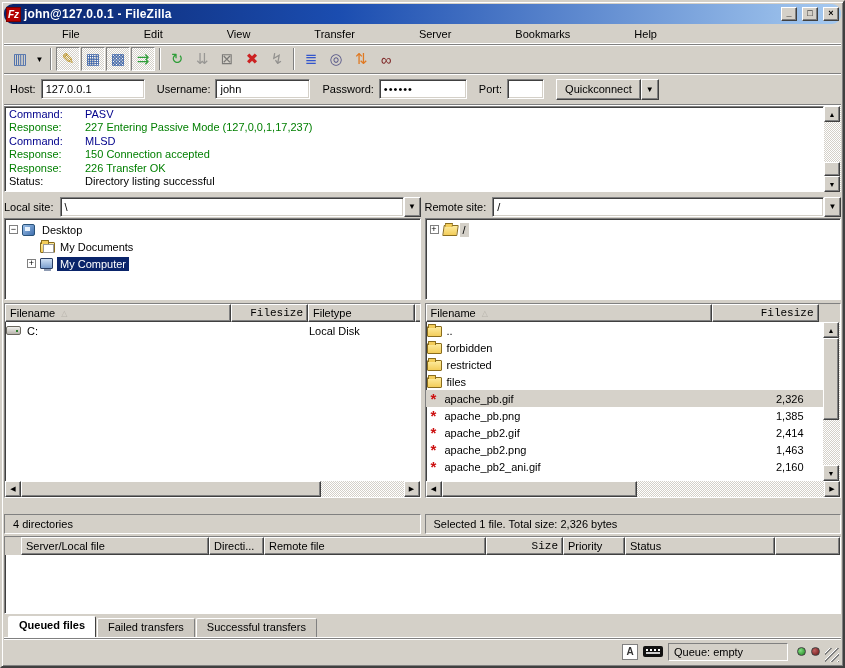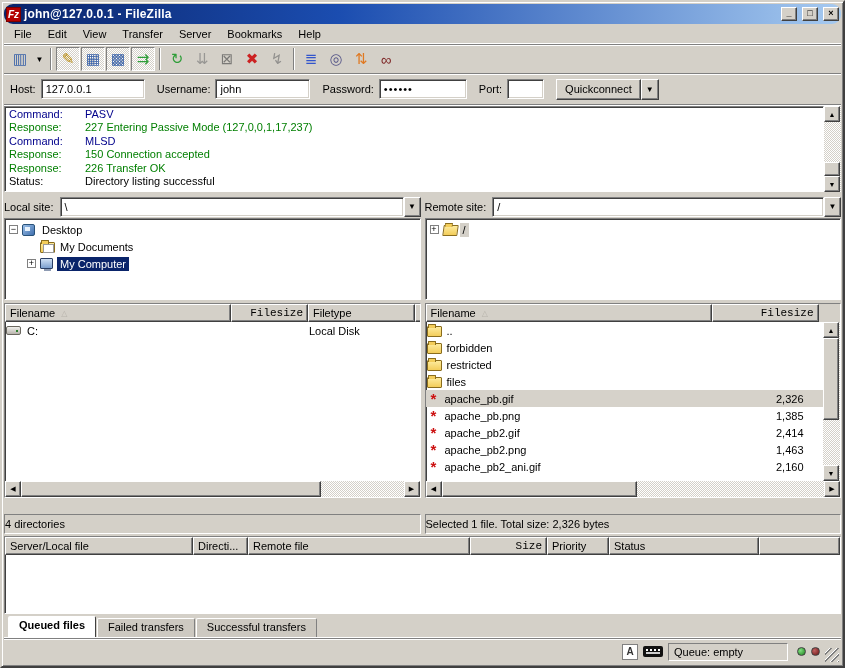--- a/index.html
+++ b/index.html
@@ -17,21 +17,21 @@
   .fz-ico { width:15px; height:15px; background:#b40000; border:1px solid #7a0000;
     color:#fff; font-weight:bold; font-size:10px; display:flex; align-items:center; justify-content:center; font-style:italic;}
   .title-text { color:#fff; font-weight:bold; font-size:12px; flex:1; letter-spacing:.2px; }
   .winbtn { width:16px; height:14px; background:#d4d0c8; border:1px solid; border-color:#fff #404040 #404040 #fff;
     box-shadow:inset -1px -1px 0 #808080; font-size:9px; font-weight:bold; line-height:11px; text-align:center; }
   .winbtn + .winbtn { margin-left:2px; }
 
   
   .menubar { height:20px; flex:0 0 20px; display:flex; align-items:center; padding-left:2px;
     border-bottom:1px solid #fff; }
-  .menu-item { padding:2px 8px; }
+  .menu-item { padding:2px 8px;margin-left:48px; }
 
   
   .toolbar { height:30px; flex:0 0 30px; display:flex; align-items:center; gap:1px; padding:2px 4px;
     border-top:1px solid #808080; border-bottom:1px solid #808080; box-shadow:0 1px 0 #fff, inset 0 1px 0 #fff; }
   .tb-btn { width:24px; height:24px; display:flex; align-items:center; justify-content:center;
     font-size:15px; border:1px solid transparent; }
   .tb-btn.pressed { border-color:#808080 #fff #fff #808080;
     background-image:conic-gradient(#fff 25%, #d4d0c8 0 50%, #fff 0 75%, #d4d0c8 0); background-size:2px 2px; }
   .tb-btn.disabled { color:#a8a49c !important; filter:grayscale(1); opacity:.7; }
   .tb-sep { width:2px; height:22px; margin:0 3px; border-left:1px solid #808080; border-right:1px solid #fff; }
@@ -97,21 +97,21 @@
     white-space:nowrap; overflow:hidden; }
   .hdr.right { justify-content:flex-end;font-family:Liberation Mono, monospace; }
   .hdr .sort { font-size:8px; color:#b8b4ac; }
   .list-body { flex:1; display:flex; overflow:hidden; }
   .rows { flex:1; overflow:hidden; }
   .file-row { display:flex; align-items:center; height:17px; white-space:nowrap; }
   .file-row.sel-inactive { background:#d6d2ca; }
   .cell { overflow:hidden; display:flex; align-items:center; gap:3px; padding:0 4px 0 1px; }
   .cell.right { justify-content:flex-end; }
   .pane-status { height:20px; flex:0 0 20px; margin-top:16px; border:1px solid; border-color:#808080 #fff #fff #808080;
-    display:flex; align-items:center; padding:0 0;text-align:center; }
+    display:flex; align-items:center; padding:0 8px;text-align:center; }
 
   
   .ic { flex:0 0 auto; display:inline-block; position:relative; }
   .ic-folder, .ic-folder-open, .ic-docs { width:15px; height:11px; background:linear-gradient(#fdeb9e,#f3cd5a);
     border:1px solid #8a6d1d; border-radius:1px; margin:2px 2px 0 0; }
   .ic-folder::before, .ic-folder-open::before, .ic-docs::before { content:""; position:absolute; top:-3px; left:0;
     width:6px; height:3px; background:#f3cd5a; border:1px solid #8a6d1d; border-bottom:none; border-radius:1px 1px 0 0; }
   .ic-folder-open { transform:skewX(-8deg); }
   .ic-docs::after { content:""; position:absolute; left:2px; top:1px; width:9px; height:7px; background:#fff; border:1px solid #999; }
   .ic-drive { width:15px; height:9px; background:linear-gradient(#f0efec,#b8b4ac); border:1px solid #6a675f; border-radius:2px; margin-right:3px; }
@@ -465,21 +465,21 @@
               <span>▶</span>
             </div>
         </div>
       </div>
       <div class="pane-status">Selected 1 file. Total size: 2,326 bytes</div>
     </div>
   </div>
 
   <div class="queue-box">
     <div class="hdr-row" id="queue-cols">
-        <div class="hdr" style="width: 188px; flex: 0 0 188px;">
+        <div class="hdr" style="width: 188px; flex: 0 0 188px; margin-left: 16px;">
           <span>Server/Local file</span>
         </div>
         <div class="hdr" style="width: 55px; flex: 0 0 55px;">
           <span>Directi...</span>
         </div>
         <div class="hdr" style="width: 222px; flex: 0 0 222px;">
           <span>Remote file</span>
         </div>
         <div class="hdr right" style="width: 77px; flex: 0 0 77px;">
           <span>Size</span>

